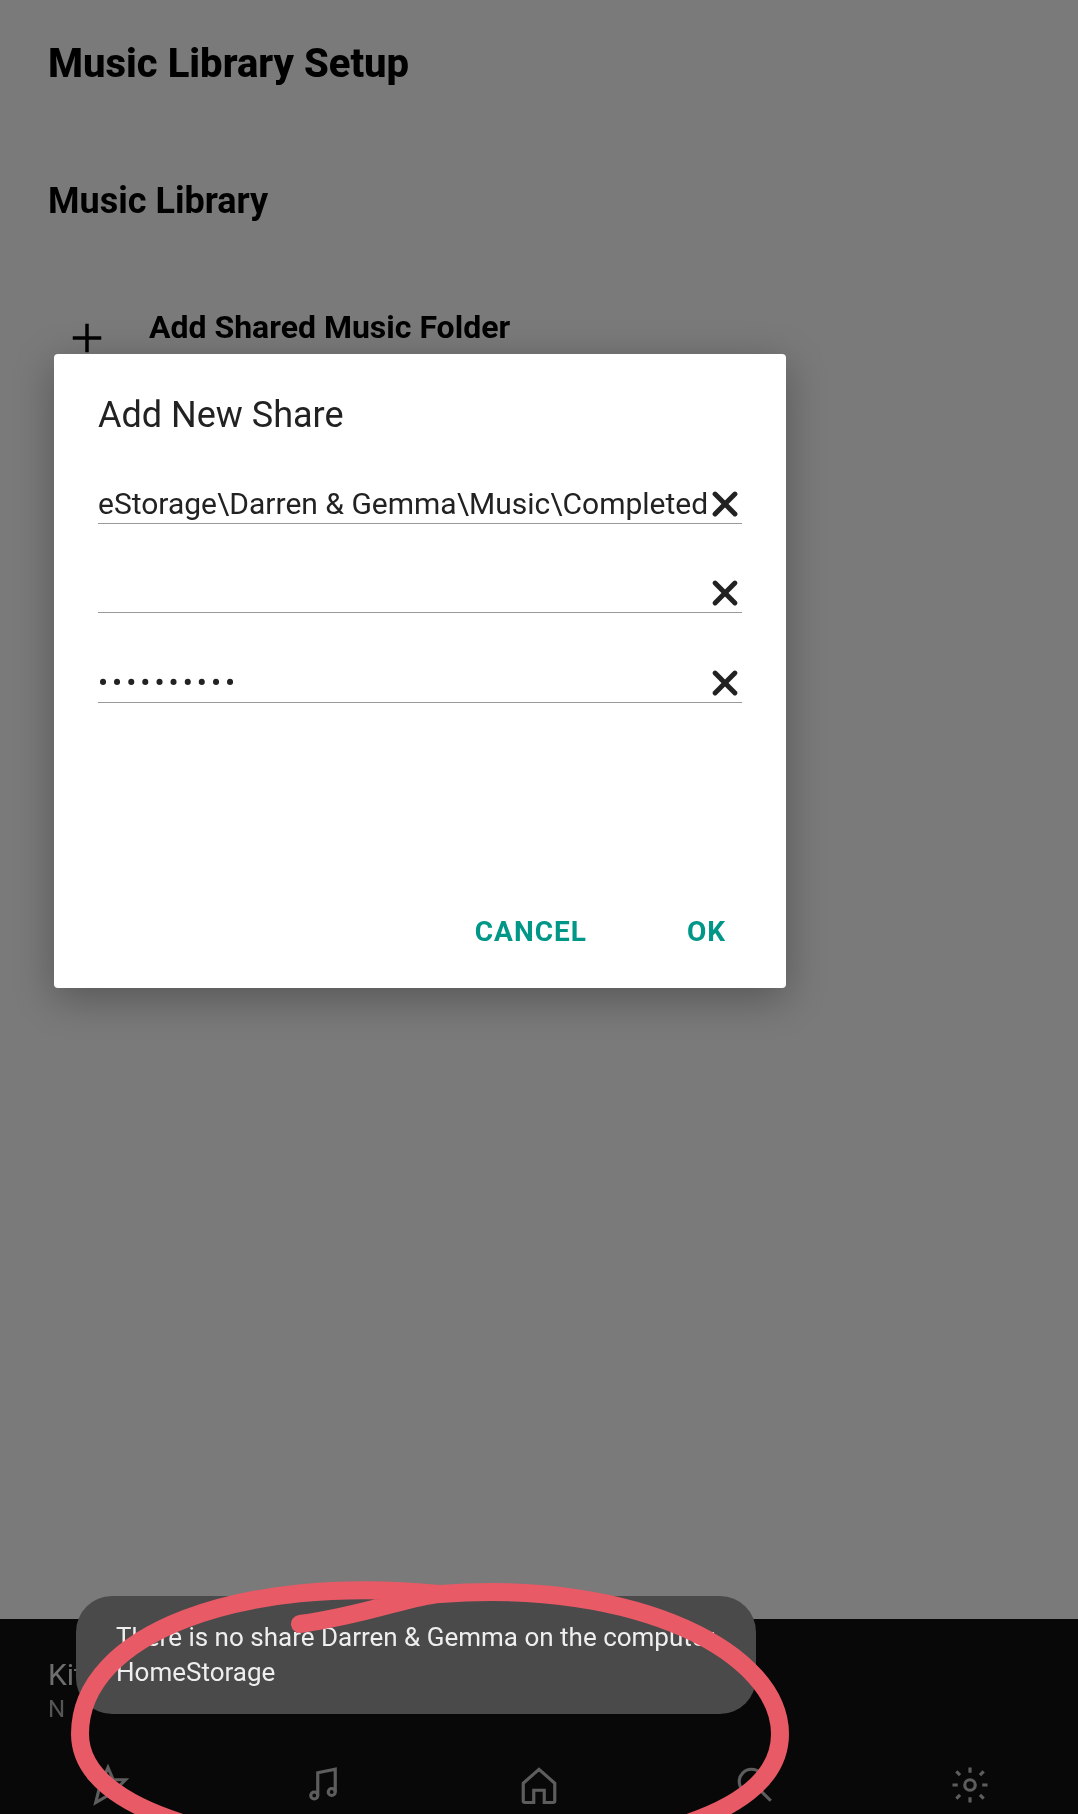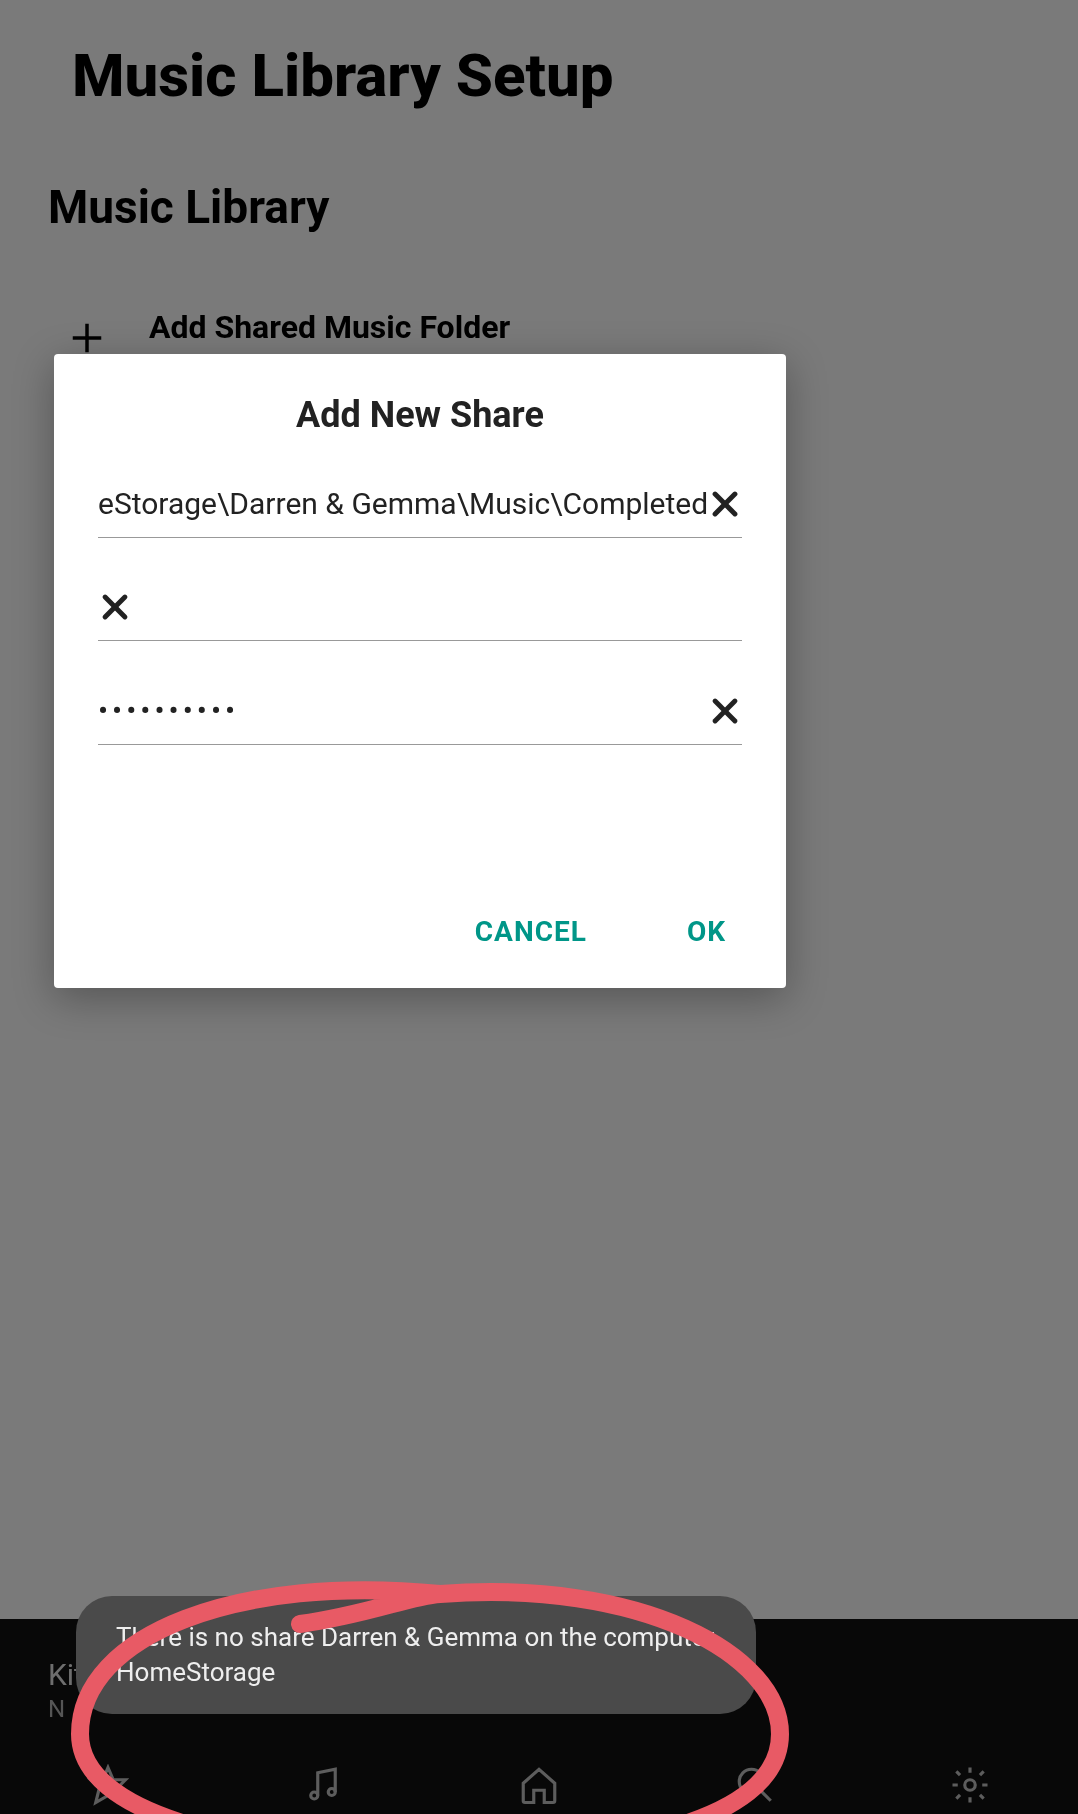--- a/index.html
+++ b/index.html
@@ -18,30 +18,29 @@
     .bg-page {
       position: absolute;
       width: 100%;
       height: 100%;
       background: #f5f5f5;
     }
     .page-title {
       position: absolute;
       top: 40px;
       left: 48px;
-      font-size: 60px;
+      font-size: 40px;
       font-weight: 800;
       color: #000;
-      margin-left: 24px;
     }
     .section-title {
       position: absolute;
       top: 180px;
       left: 48px;
-      font-size: 46px;
+      font-size: 36px;
       font-weight: 700;
       color: #000;
     }
     .section-desc {
       position: absolute;
       top: 232px;
       left: 48px;
       font-size: 28px;
       color: #555;
     }
@@ -76,33 +75,33 @@
       left: 54px;
       width: 732px;
       height: 634px;
       background: #fff;
       border-radius: 4px;
       box-shadow: 0 10px 40px rgba(0,0,0,0.3);
       padding: 40px 44px 30px 44px;
     }
     .dialog-title {
       font-size: 36px;
-      font-weight: 700;
+      font-weight: 400;
       color: #222;
       margin-bottom: 50px;
-      text-align: center;
     }
     .field {
       position: relative;
       width: 100%;
       margin-bottom: 52px;
       display: flex;
       align-items: center;
       border-bottom: 1px solid #999;
-      padding-bottom: 16px;
+      padding-bottom: 2px;
+      justify-content: flex-end;
     }
     .field-input {
       flex: 1;
       border: none;
       outline: none;
       font-size: 30px;
       color: #222;
       background: transparent;
       min-width: 0;
       overflow: hidden;

